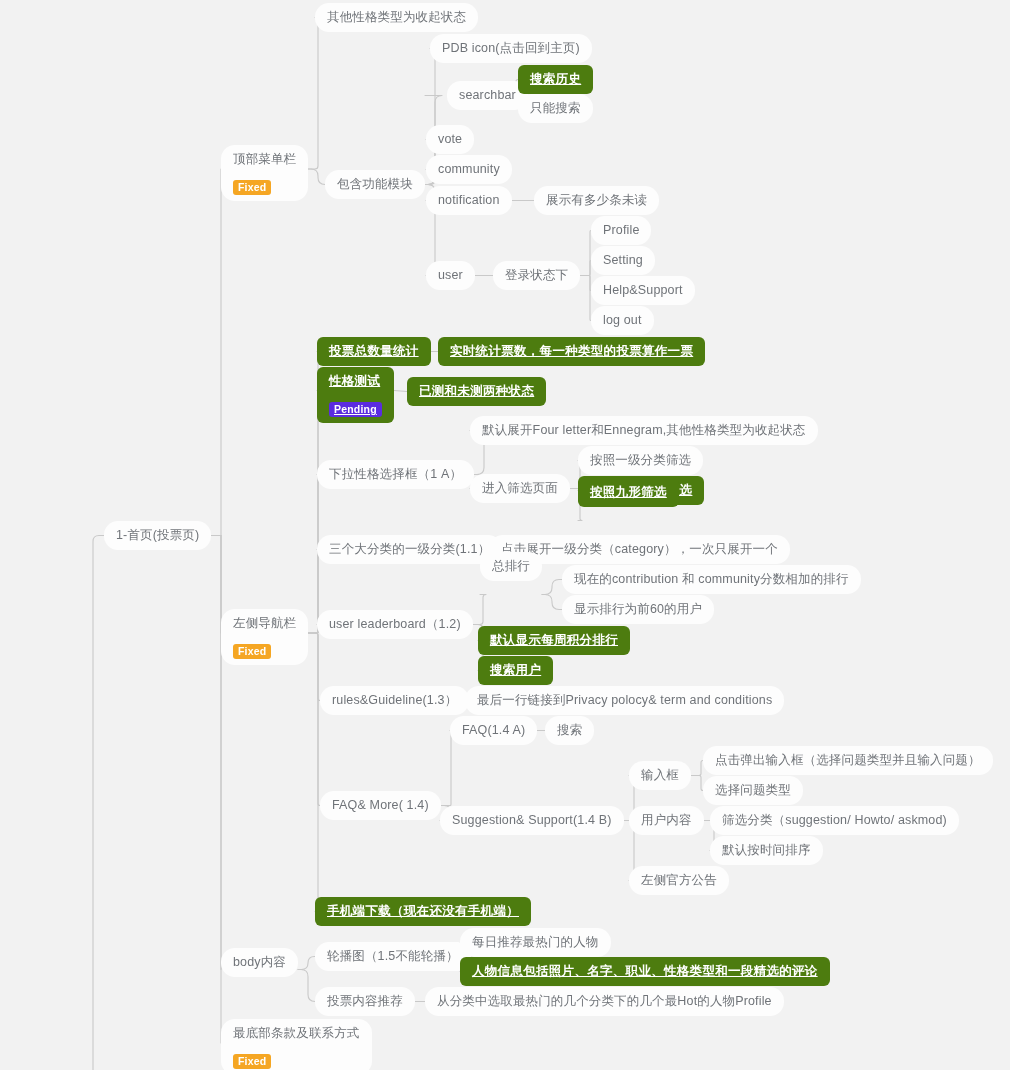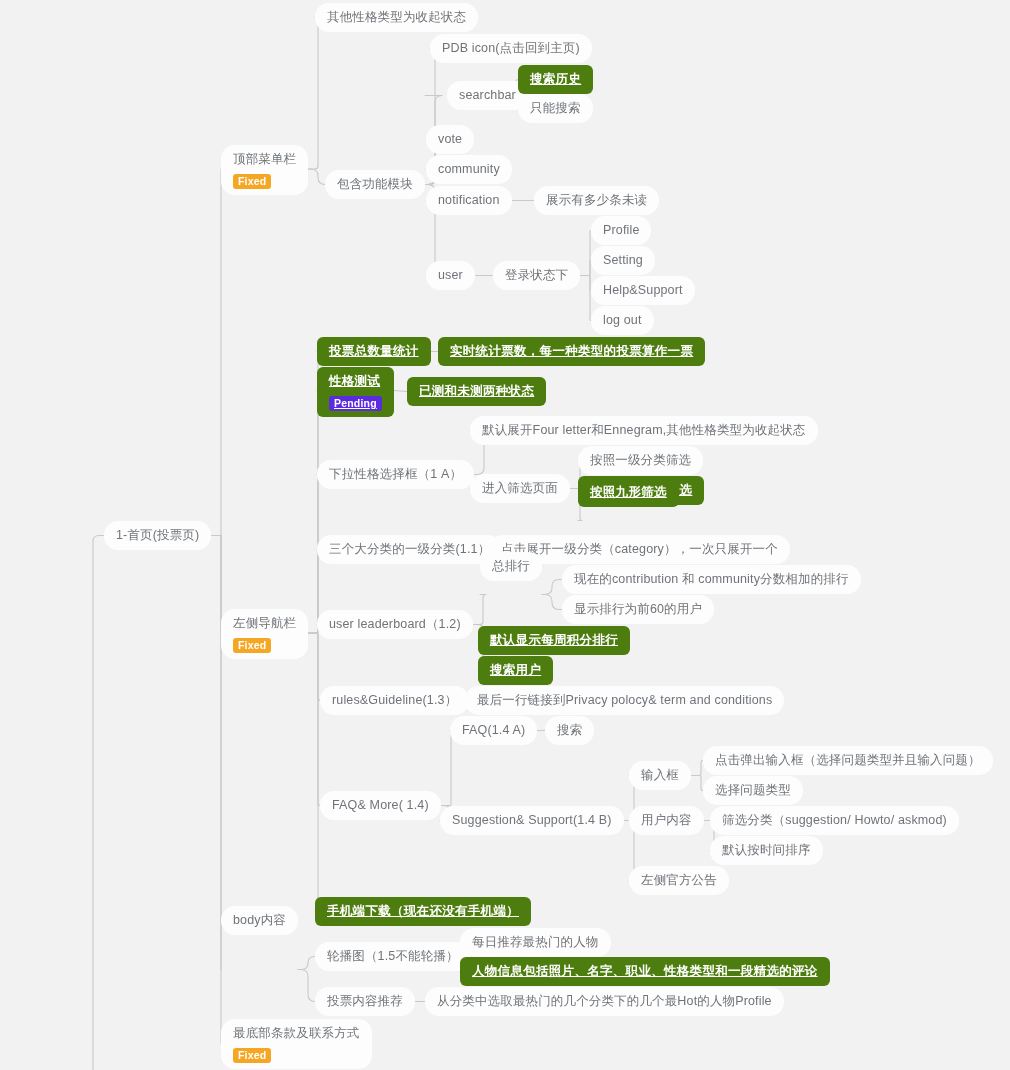--- a/index.html
+++ b/index.html
@@ -32,21 +32,21 @@
     color:#ffffff;
     font-weight:bold;
     border-radius:6px;
     letter-spacing:.3px;
     text-decoration:underline;
   }
   .node .label{display:block;}
   .badge{
     display:inline-block;
     align-self:flex-start;
-    margin-top:6px;
+    margin-top:12px;
     font-size:10.5px;
     font-weight:bold;
     border-radius:3px;
     padding:1px 5px 2px 5px;
     line-height:1.2;
     letter-spacing:.2px;
   }
   .badge.fixed{background:#f5a623;color:#ffffff;}
   .badge.pending{background:#5b2be0;color:#ffffff;}
 </style>
@@ -264,21 +264,21 @@
       </div>
       <div class="node" id="node-n-ucontent-2" style="left: 710px; top: 836px; min-width: 102px; min-height: 26px;">
         <span class="label">默认按时间排序</span>
       </div>
       <div class="node" id="node-n-notice" style="left: 629px; top: 866px; min-width: 78px; min-height: 26px;">
         <span class="label">左侧官方公告</span>
       </div>
       <div class="node red" id="node-n-mobile" style="left: 315px; top: 897px; min-width: 177px; min-height: 25px;">
         <span class="label">手机端下载（现在还没有手机端）</span>
       </div>
-      <div class="node" id="node-n-body" style="left: 221px; top: 906px; min-width: 68px; min-height: 26px;">
+      <div class="node" id="node-n-body" style="left: 221px; top: 948px; min-width: 68px; min-height: 26px;">
         <span class="label">body内容</span>
       </div>
       <div class="node" id="node-n-carousel" style="left: 315px; top: 942px; min-width: 121px; min-height: 26px;">
         <span class="label">轮播图（1.5不能轮播）</span>
       </div>
       <div class="node" id="node-n-carousel-1" style="left: 460px; top: 928px; min-width: 129px; min-height: 26px;">
         <span class="label">每日推荐最热门的人物</span>
       </div>
       <div class="node red" id="node-n-carousel-2" style="left: 460px; top: 957px; min-width: 306px; min-height: 25px;">
         <span class="label">人物信息包括照片、名字、职业、性格类型和一段精选的评论</span>

